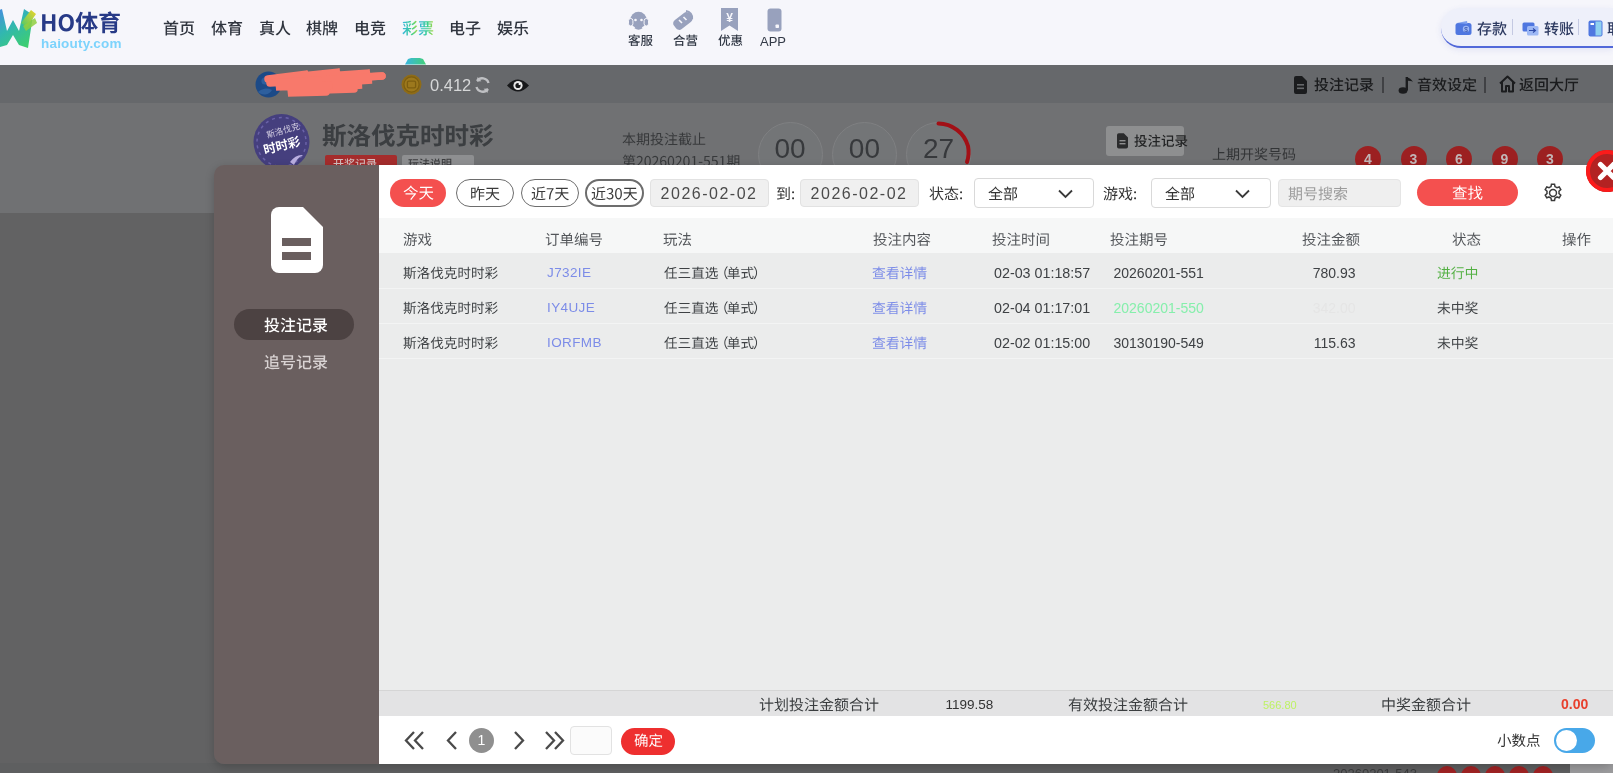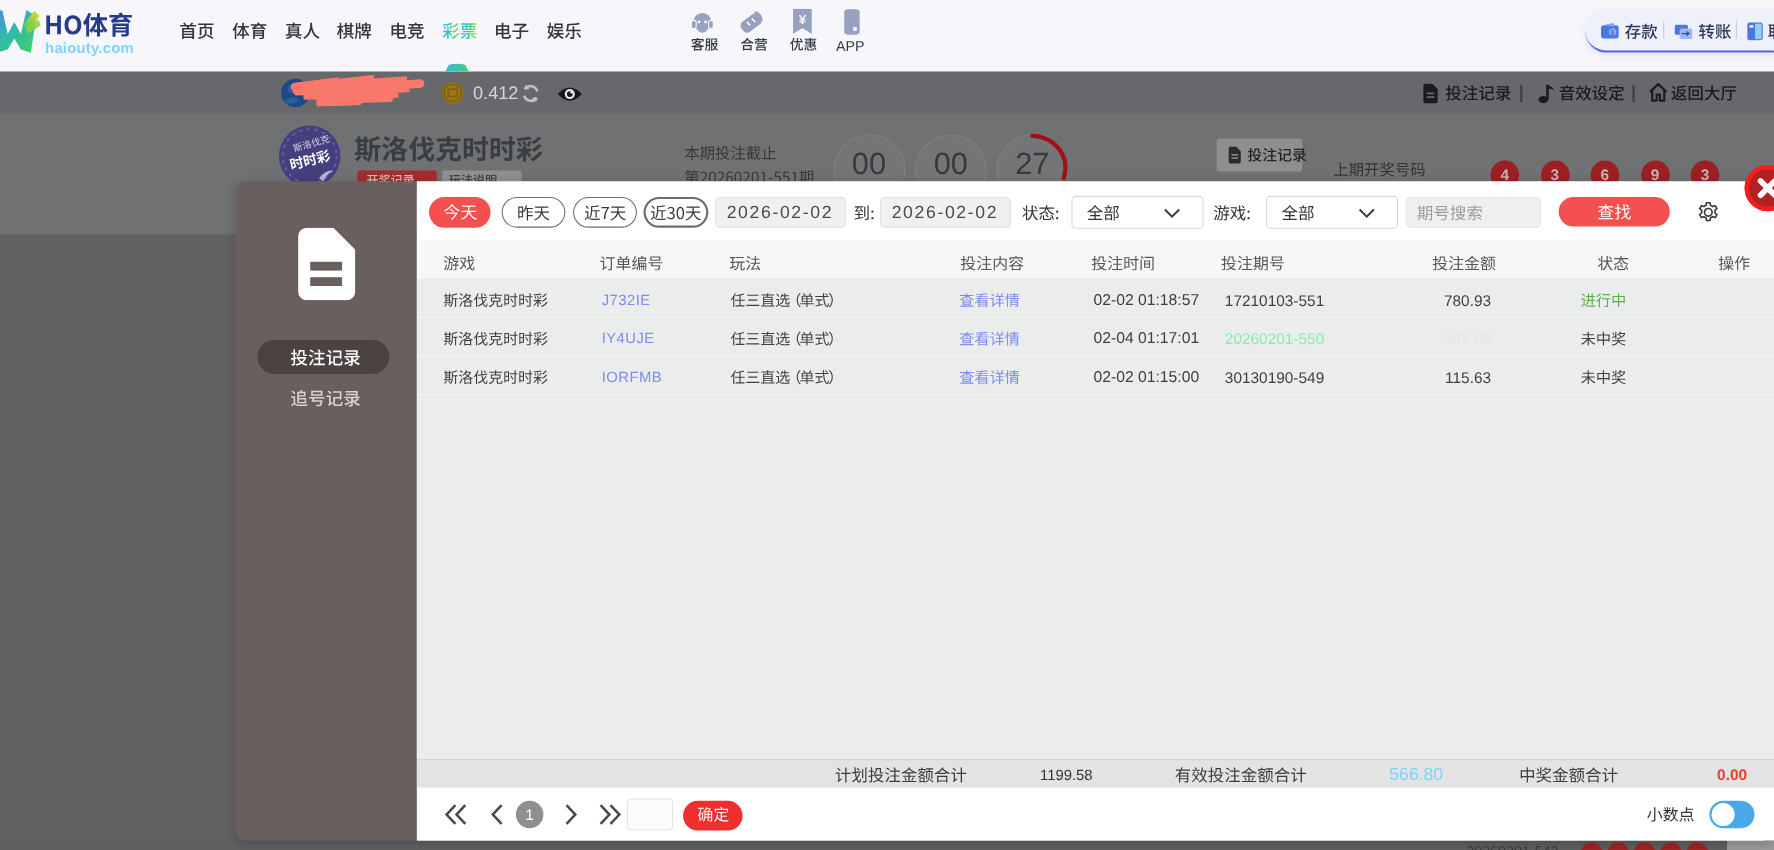--- a/index.html
+++ b/index.html
@@ -842,22 +842,22 @@
     <div style="position:absolute;left:872.0px;top:266.1px;width:57px;height:13.8px">
       <svg width="55" height="13.8" viewBox="0 0 55 13.8">
         <g transform="translate(0,12.1) scale(0.0552,-0.0552)" fill="#7c8ce8">
           <use href="#qbG"></use>
           <use href="#qb7" x="250"></use>
           <use href="#qb8" x="500"></use>
           <use href="#qb9" x="750"></use>
         </g>
       </svg>
     </div>
-    <div style="position:absolute;left:994.0px;top:262.7px;font-family:'Liberation Sans',sans-serif;font-size:14.3px;line-height:21px;color:#3e4144;white-space:nowrap">02-02 01:18:57</div>
-    <div style="position:absolute;left:1113.5px;top:262.9px;font-family:'Liberation Sans',sans-serif;font-size:14px;line-height:20px;color:#3e4144;white-space:nowrap">17210103-551</div>
+    <div style="position:absolute;left:994.0px;top:262.7px;font-family:'Liberation Sans',sans-serif;font-size:14.3px;line-height:21px;color:#3e4144;white-space:nowrap">02-03 01:18:57</div>
+    <div style="position:absolute;left:1113.5px;top:262.9px;font-family:'Liberation Sans',sans-serif;font-size:14px;line-height:20px;color:#3e4144;white-space:nowrap">20260201-551</div>
     <div style="position:absolute;right:257.5px;top:262.9px;font-family:'Liberation Sans',sans-serif;font-size:14px;line-height:20px;color:#3e4144;white-space:nowrap">780.93</div>
     <div style="position:absolute;left:1437.3px;top:266.1px;width:43px;height:13.8px">
       <svg width="41" height="13.8" viewBox="0 0 41 13.8">
         <g transform="translate(0,12.1) scale(0.0552,-0.0552)" fill="#53b043">
           <use href="#qca"></use>
           <use href="#qcb" x="250"></use>
           <use href="#qcc" x="500"></use>
         </g>
       </svg>
     </div>
@@ -983,21 +983,21 @@
           <use href="#qci" x="250"></use>
           <use href="#q8" x="500"></use>
           <use href="#q9" x="750"></use>
           <use href="#qbR" x="1000"></use>
           <use href="#qbS" x="1250"></use>
           <use href="#qcg" x="1500"></use>
           <use href="#qce" x="1750"></use>
         </g>
       </svg>
     </div>
-    <div style="position:absolute;left:1263.0px;top:694.8px;font-family:'Liberation Sans',sans-serif;font-size:16px;line-height:20px;color:#7dd3fc;white-space:nowrap">566.80</div>
+    <div style="position:absolute;left:1263.0px;top:694.8px;font-family:'Liberation Sans',sans-serif;font-size:11px;line-height:20px;color:#bef264;white-space:nowrap">566.80</div>
     <div style="position:absolute;left:1381.0px;top:697.0px;width:92px;height:15px">
       <svg width="90" height="15" viewBox="0 0 90 15">
         <g transform="translate(0,13.2) scale(0.0600,-0.0600)" fill="#3a3d3f">
           <use href="#qcc"></use>
           <use href="#qbl" x="250"></use>
           <use href="#qbR" x="500"></use>
           <use href="#qbS" x="750"></use>
           <use href="#qcg" x="1000"></use>
           <use href="#qce" x="1250"></use>
         </g>

